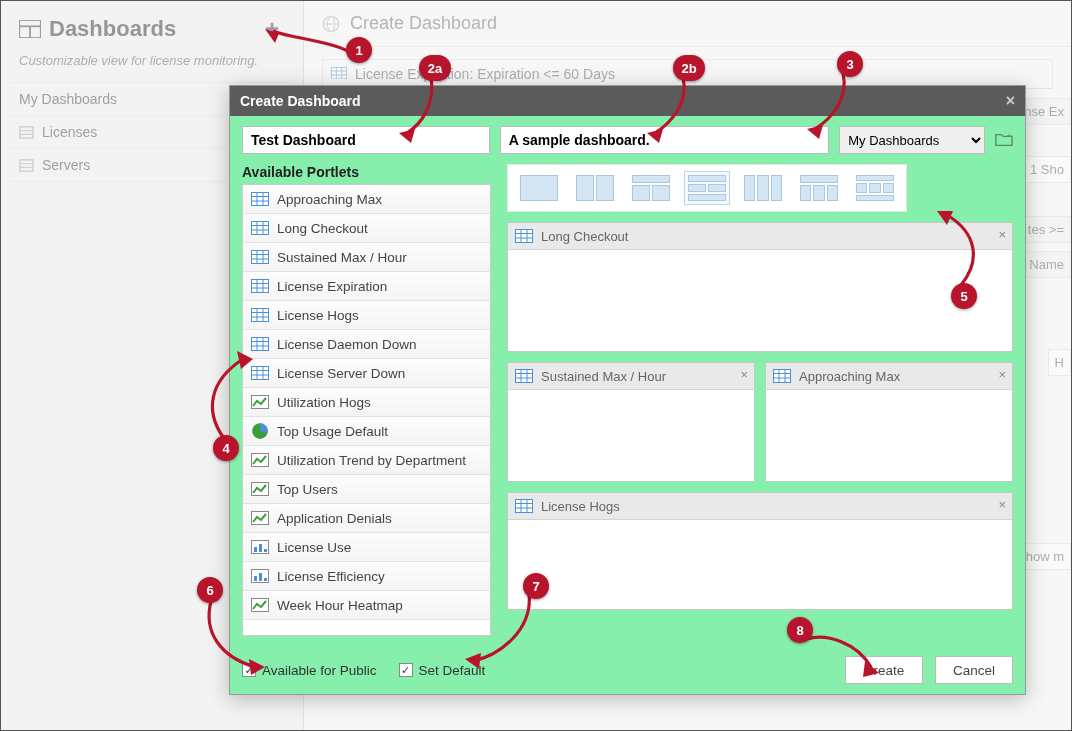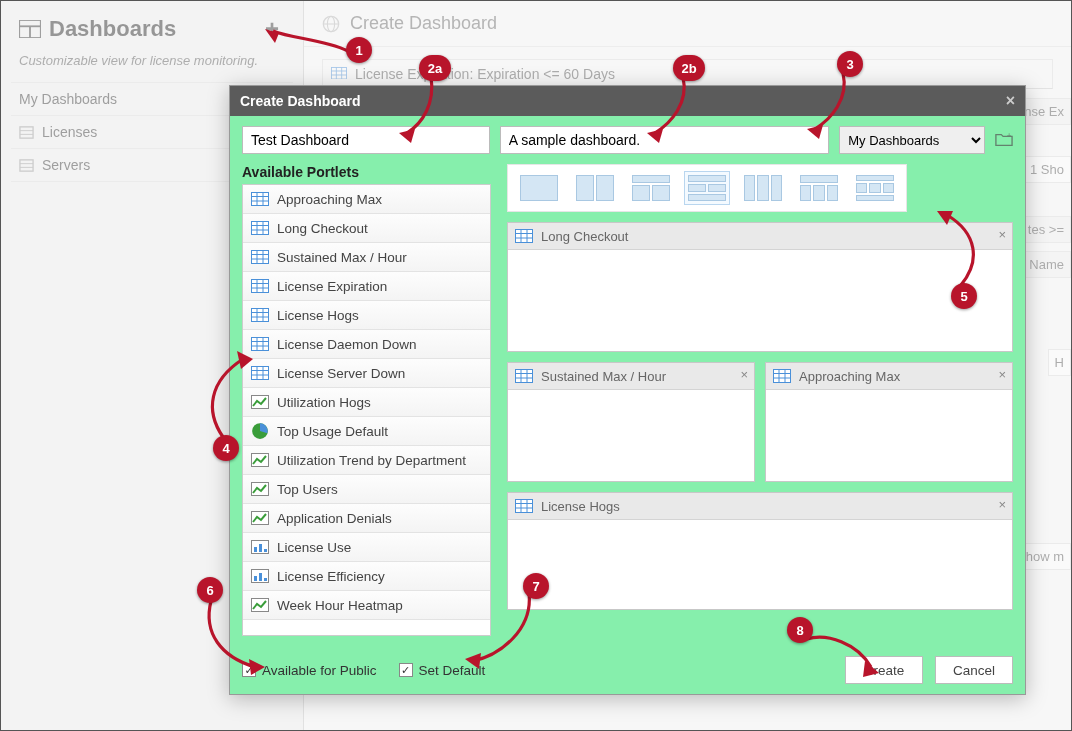--- a/index.html
+++ b/index.html
@@ -29,21 +29,21 @@
   
   .mask { position:absolute; inset:0; background:rgba(245,245,245,0.55);}
 
   
   .modal { position:absolute; left:228px; top:84px; width:797px; height:610px; background:#86efac; border:1px solid #999; box-shadow:0 4px 20px rgba(0,0,0,.25);}
   .modal-title { background:#5b5b5b; color:#fff; font-size:14px; font-weight:600; padding:6px 10px; display:flex; justify-content:space-between; align-items:center;}
   .close-x { color:#ccc; font-size:16px; cursor:pointer;}
 
   .modal-body { padding:10px 12px;}
   .row1 { display:flex; gap:10px; align-items:center;}
-  .txt-in { height:28px; border:1px solid #bbb; padding:3px 8px; font-size:14px;}
+  .txt-in { height:28px; border:1px solid #bbb; padding:3px 8px; font-size:14px;font-weight:bold;}
   .name-in { width:248px;}
   .desc-in { width:330px;}
   .sel-in { height:28px; border:1px solid #bbb; font-size:13px; padding:2px 4px; width:146px;}
   .folder-new{width:18px;height:18px;opacity:.7;cursor:pointer;}
 
   .cols { display:flex; gap:16px; margin-top:10px;}
   .col-left { width:279px;}
   .col-right { flex:1;}
 
   .section-title{font-size:14px;font-weight:700;color:#222;margin-bottom:4px;}

